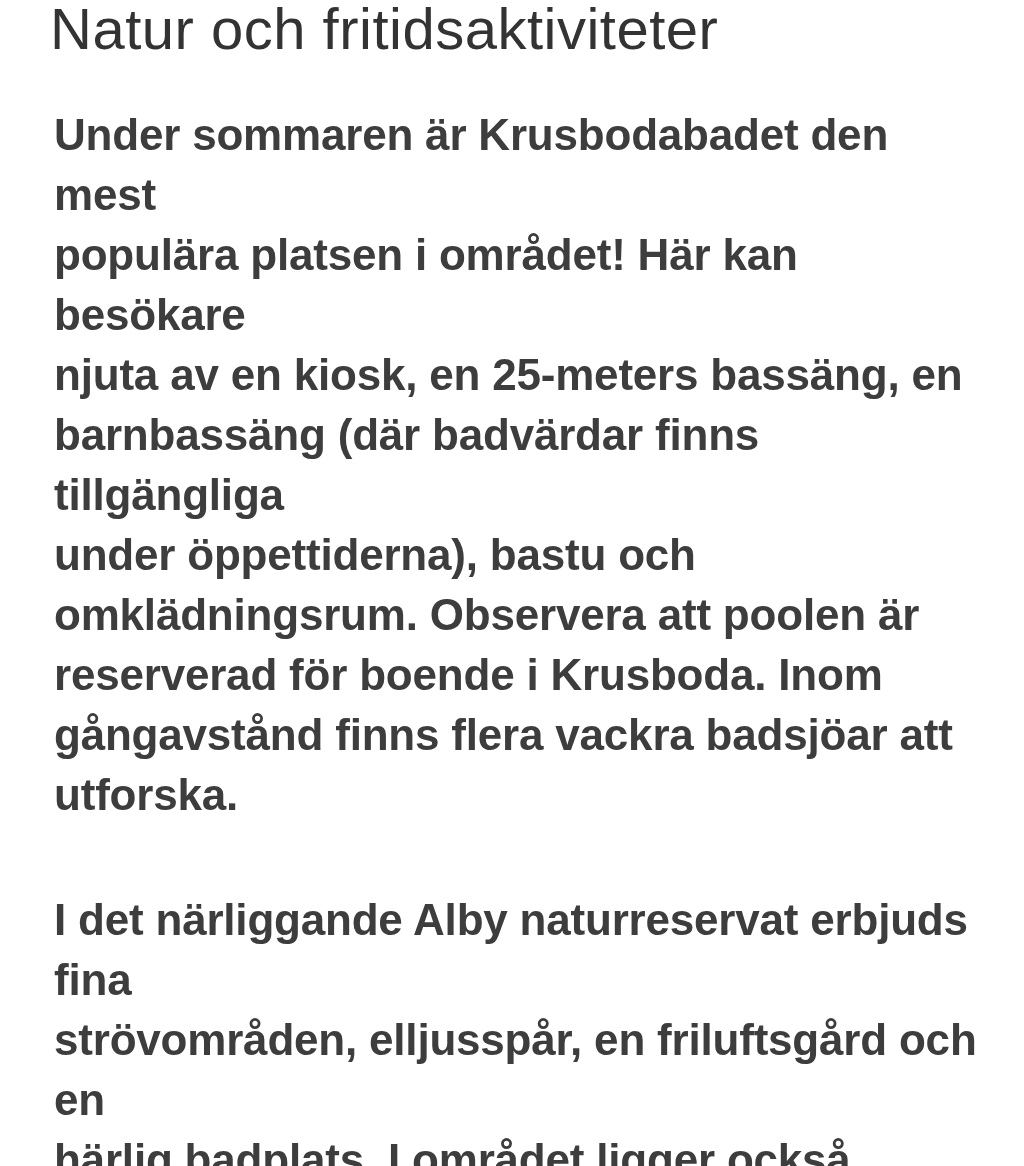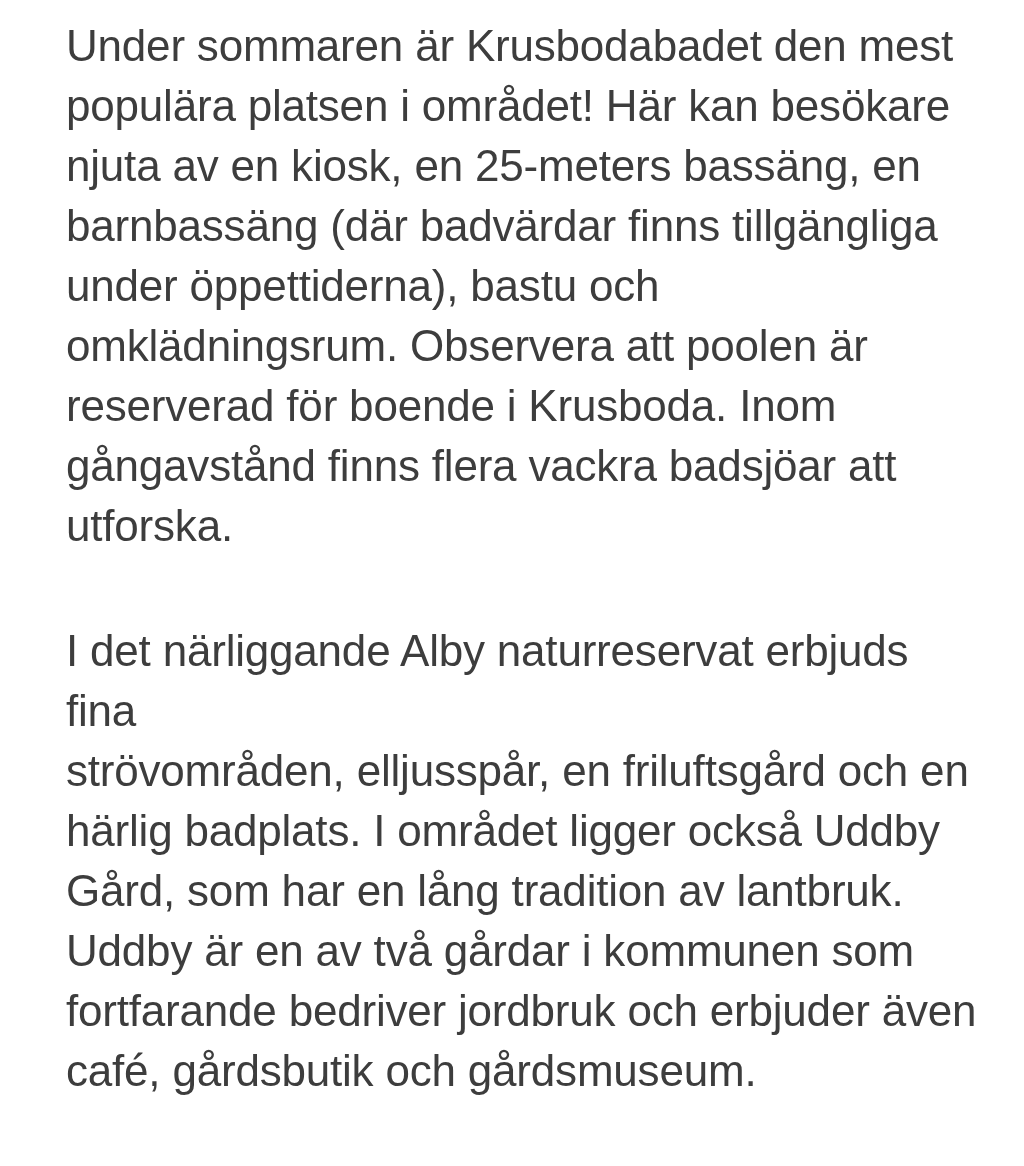--- a/index.html
+++ b/index.html
@@ -19,34 +19,35 @@
     font-size: 58px;
     line-height: 58px;
     font-weight: 400;
     letter-spacing: 0.5px;
     color: #333333;
     margin: 0 0 47px 0;
   }
   .body-paragraph {
     font-size: 44px;
     line-height: 60px;
-    font-weight: 400;
+    font-weight: 700;
     color: #3d3d3d;
     letter-spacing: -0.2px;
     white-space: pre-line;
-    margin: 16px;
+    margin: 4px;
   }
   .body-paragraph + .body-paragraph {
     margin-top: 65px;
   }
 </style>
 </head>
 <body>
 
 <main class="article">
+  <h1 class="page-title">Natur och fritidsaktiviteter</h1>
 
   <p class="body-paragraph">Under sommaren är Krusbodabadet den mest
 populära platsen i området! Här kan besökare
 njuta av en kiosk, en 25-meters bassäng, en
 barnbassäng (där badvärdar finns tillgängliga
 under öppettiderna), bastu och
 omklädningsrum. Observera att poolen är
 reserverad för boende i Krusboda. Inom
 gångavstånd finns flera vackra badsjöar att
 utforska.</p>

